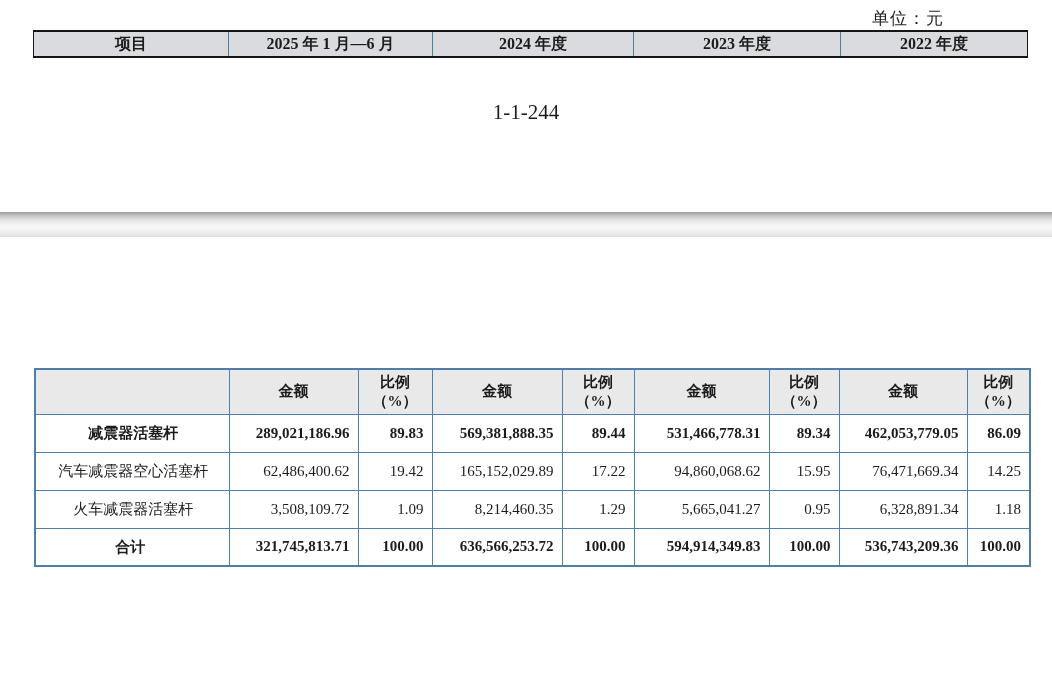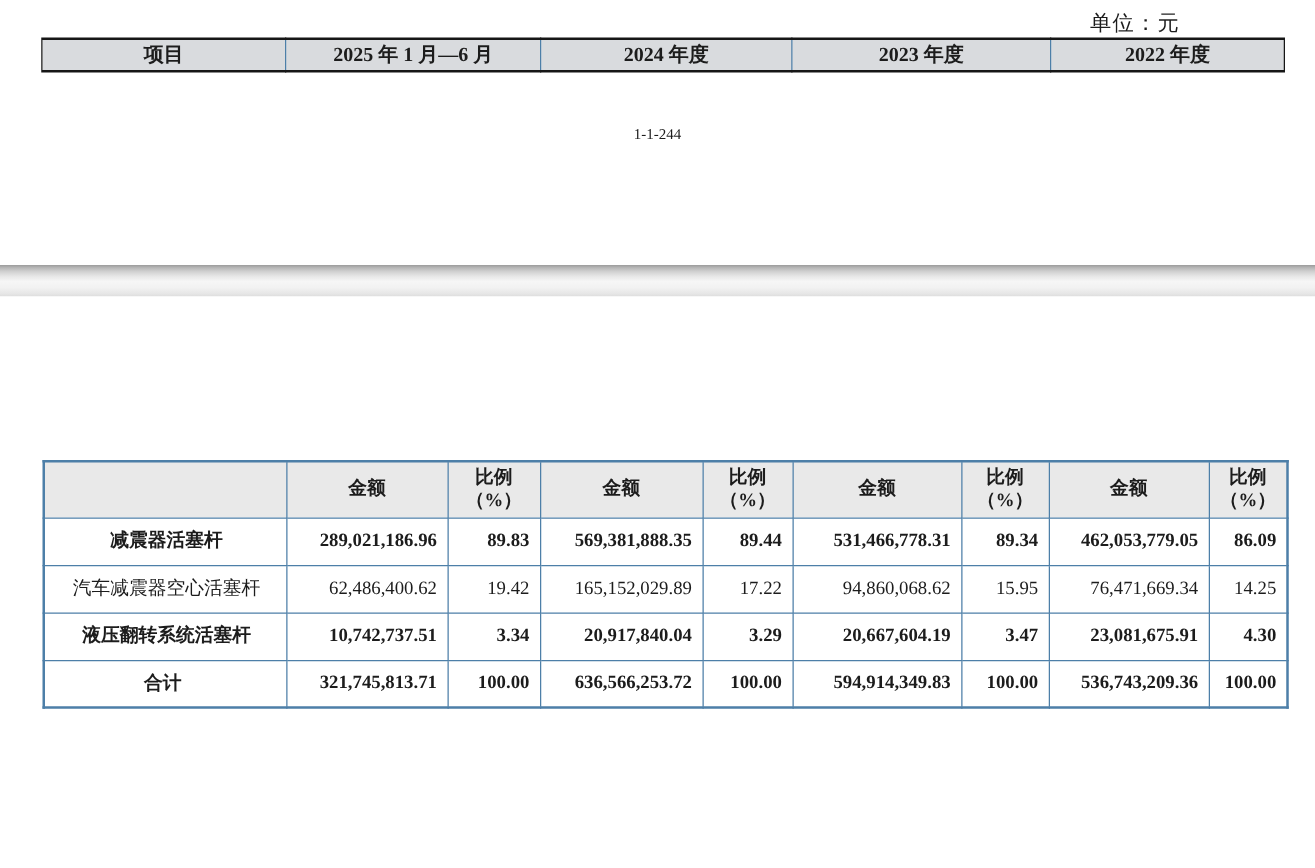--- a/index.html
+++ b/index.html
@@ -30,21 +30,21 @@
     border-left:1px solid #4d7fa8;
     text-align:center; vertical-align:middle;
     font-weight:bold; font-size:16px;
     height:26px; padding:1px 12px;
   }
   .period-table td:first-child { border-left:none; }
 
   
   .page-number {
     position:absolute; top:100px; left:0; width:1052px;
-    text-align:center; font-size:12px;
+    text-align:center; font-size:21px;
   }
 
   
   .page-divider {
     position:absolute; top:212px; left:0; width:1052px; height:25px;
     background:linear-gradient(180deg,
       #9b9b9b 0px, #b4b4b4 2px, #cfcfcf 5px, #e7e7e7 9px,
       #f6f6f6 13px, #f2f2f2 18px, #e6e6e6 23px, #dedede 25px);
   }
 
@@ -155,32 +155,32 @@
     <td class="num">62,486,400.62</td>
     <td class="num">19.42</td>
     <td class="num">165,152,029.89</td>
     <td class="num">17.22</td>
     <td class="num">94,860,068.62</td>
     <td class="num">15.95</td>
     <td class="num">76,471,669.34</td>
     <td class="num">14.25</td>
   </tr>
 
+  <tr class="h38">
+    <td class="lbl">火车减震器活塞杆</td>
+    <td class="num">3,508,109.72</td>
+    <td class="num">1.09</td>
+    <td class="num">8,214,460.35</td>
+    <td class="num">1.29</td>
+    <td class="num">5,665,041.27</td>
+    <td class="num">0.95</td>
+    <td class="num">6,328,891.34</td>
+    <td class="num">1.18</td>
+  </tr>
 
-  <tr class="bold h38">
-    <td class="lbl">液压翻转系统活塞杆</td>
-    <td class="num">10,742,737.51</td>
-    <td class="num">3.34</td>
-    <td class="num">20,917,840.04</td>
-    <td class="num">3.29</td>
-    <td class="num">20,667,604.19</td>
-    <td class="num">3.47</td>
-    <td class="num">23,081,675.91</td>
-    <td class="num">4.30</td>
-  </tr>
 
 
   <tr class="bold h38">
     <td class="lbl center">合计</td>
     <td class="num">321,745,813.71</td>
     <td class="num">100.00</td>
     <td class="num">636,566,253.72</td>
     <td class="num">100.00</td>
     <td class="num">594,914,349.83</td>
     <td class="num">100.00</td>

